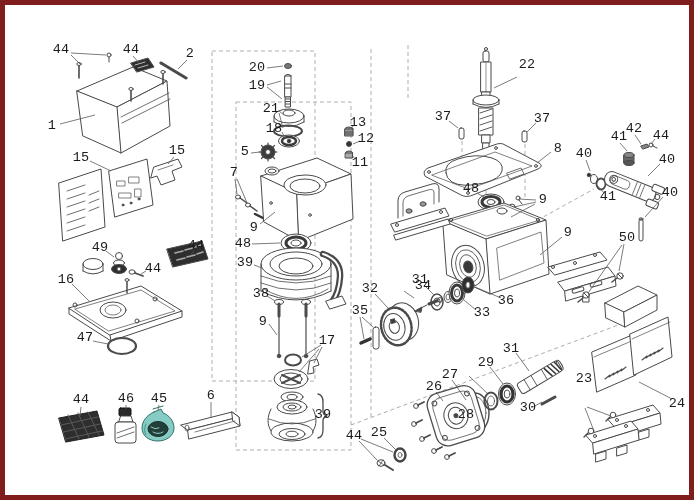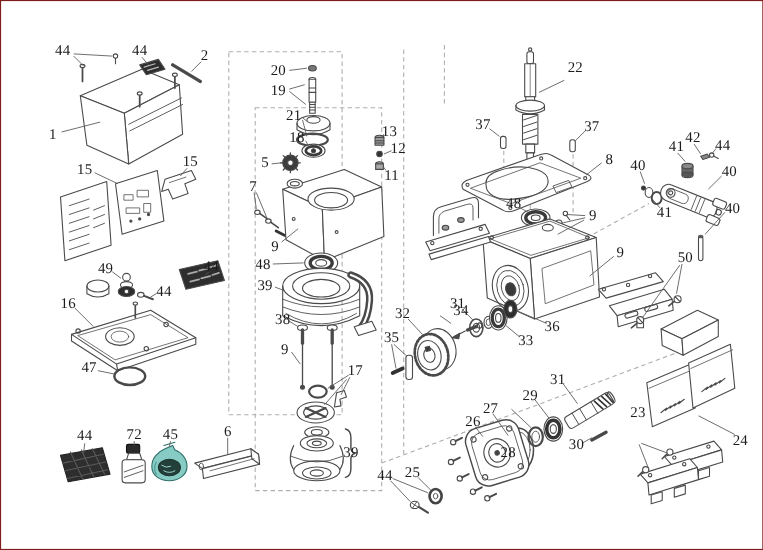--- a/index.html
+++ b/index.html
@@ -3,22 +3,22 @@
 <meta charset="utf-8">
 <style>
   :root{
     --background:#ffffff; --line:#4a4a4a; --label-text:#1c1c1c;
     --dark-fill:#2e2e2e; --accent-teal:#86ccc4; --accent-teal-dark:#233f3a;
     --dashed:#aeaeae; --leader:#5a5a5a;
   }
   html,body{margin:0;padding:0;background:#888;}
   .stage{
     position:relative; width:694px; height:500px; margin:0 auto;
-    background:var(--background); border:1px solid #7f1d1d; box-sizing:border-box;
-    font-family:Liberation Serif, serif; overflow:hidden;
+    background:var(--background); border:5px solid #7f1d1d; box-sizing:border-box;
+    font-family:Liberation Mono, monospace; overflow:hidden;
   }
   .stage svg{position:absolute;left:0;top:0;}
   .labels-overlay{position:absolute;left:0;top:0;width:100%;height:100%;}
   .part-label{
     position:absolute; transform:translate(-50%,-50%);
     font-size:13.5px; line-height:1; color:var(--label-text);
     letter-spacing:0.2px; user-select:none; white-space:nowrap;
   }
 </style>
 </head>
@@ -584,21 +584,21 @@
       <div class="part-label" style="left: 240px; top: 258px;">39</div>
       <div class="part-label" style="left: 256px; top: 289px;">38</div>
       <div class="part-label" style="left: 258px; top: 317px;">9</div>
       <div class="part-label" style="left: 322px; top: 336px;">17</div>
       <div class="part-label" style="left: 95px; top: 243px;">49</div>
       <div class="part-label" style="left: 191px; top: 241px;">44</div>
       <div class="part-label" style="left: 148px; top: 264px;">44</div>
       <div class="part-label" style="left: 61px; top: 275px;">16</div>
       <div class="part-label" style="left: 80px; top: 333px;">47</div>
       <div class="part-label" style="left: 76px; top: 395px;">44</div>
-      <div class="part-label" style="left: 121px; top: 394px;">72</div>
+      <div class="part-label" style="left: 121px; top: 394px;">46</div>
       <div class="part-label" style="left: 154px; top: 394px;">45</div>
       <div class="part-label" style="left: 206px; top: 391px;">6</div>
       <div class="part-label" style="left: 318px; top: 410px;">39</div>
       <div class="part-label" style="left: 522px; top: 60px;">22</div>
       <div class="part-label" style="left: 438px; top: 112px;">37</div>
       <div class="part-label" style="left: 537px; top: 114px;">37</div>
       <div class="part-label" style="left: 553px; top: 144px;">8</div>
       <div class="part-label" style="left: 466px; top: 184px;">48</div>
       <div class="part-label" style="left: 538px; top: 195px;">9</div>
       <div class="part-label" style="left: 563px; top: 228px;">9</div>

